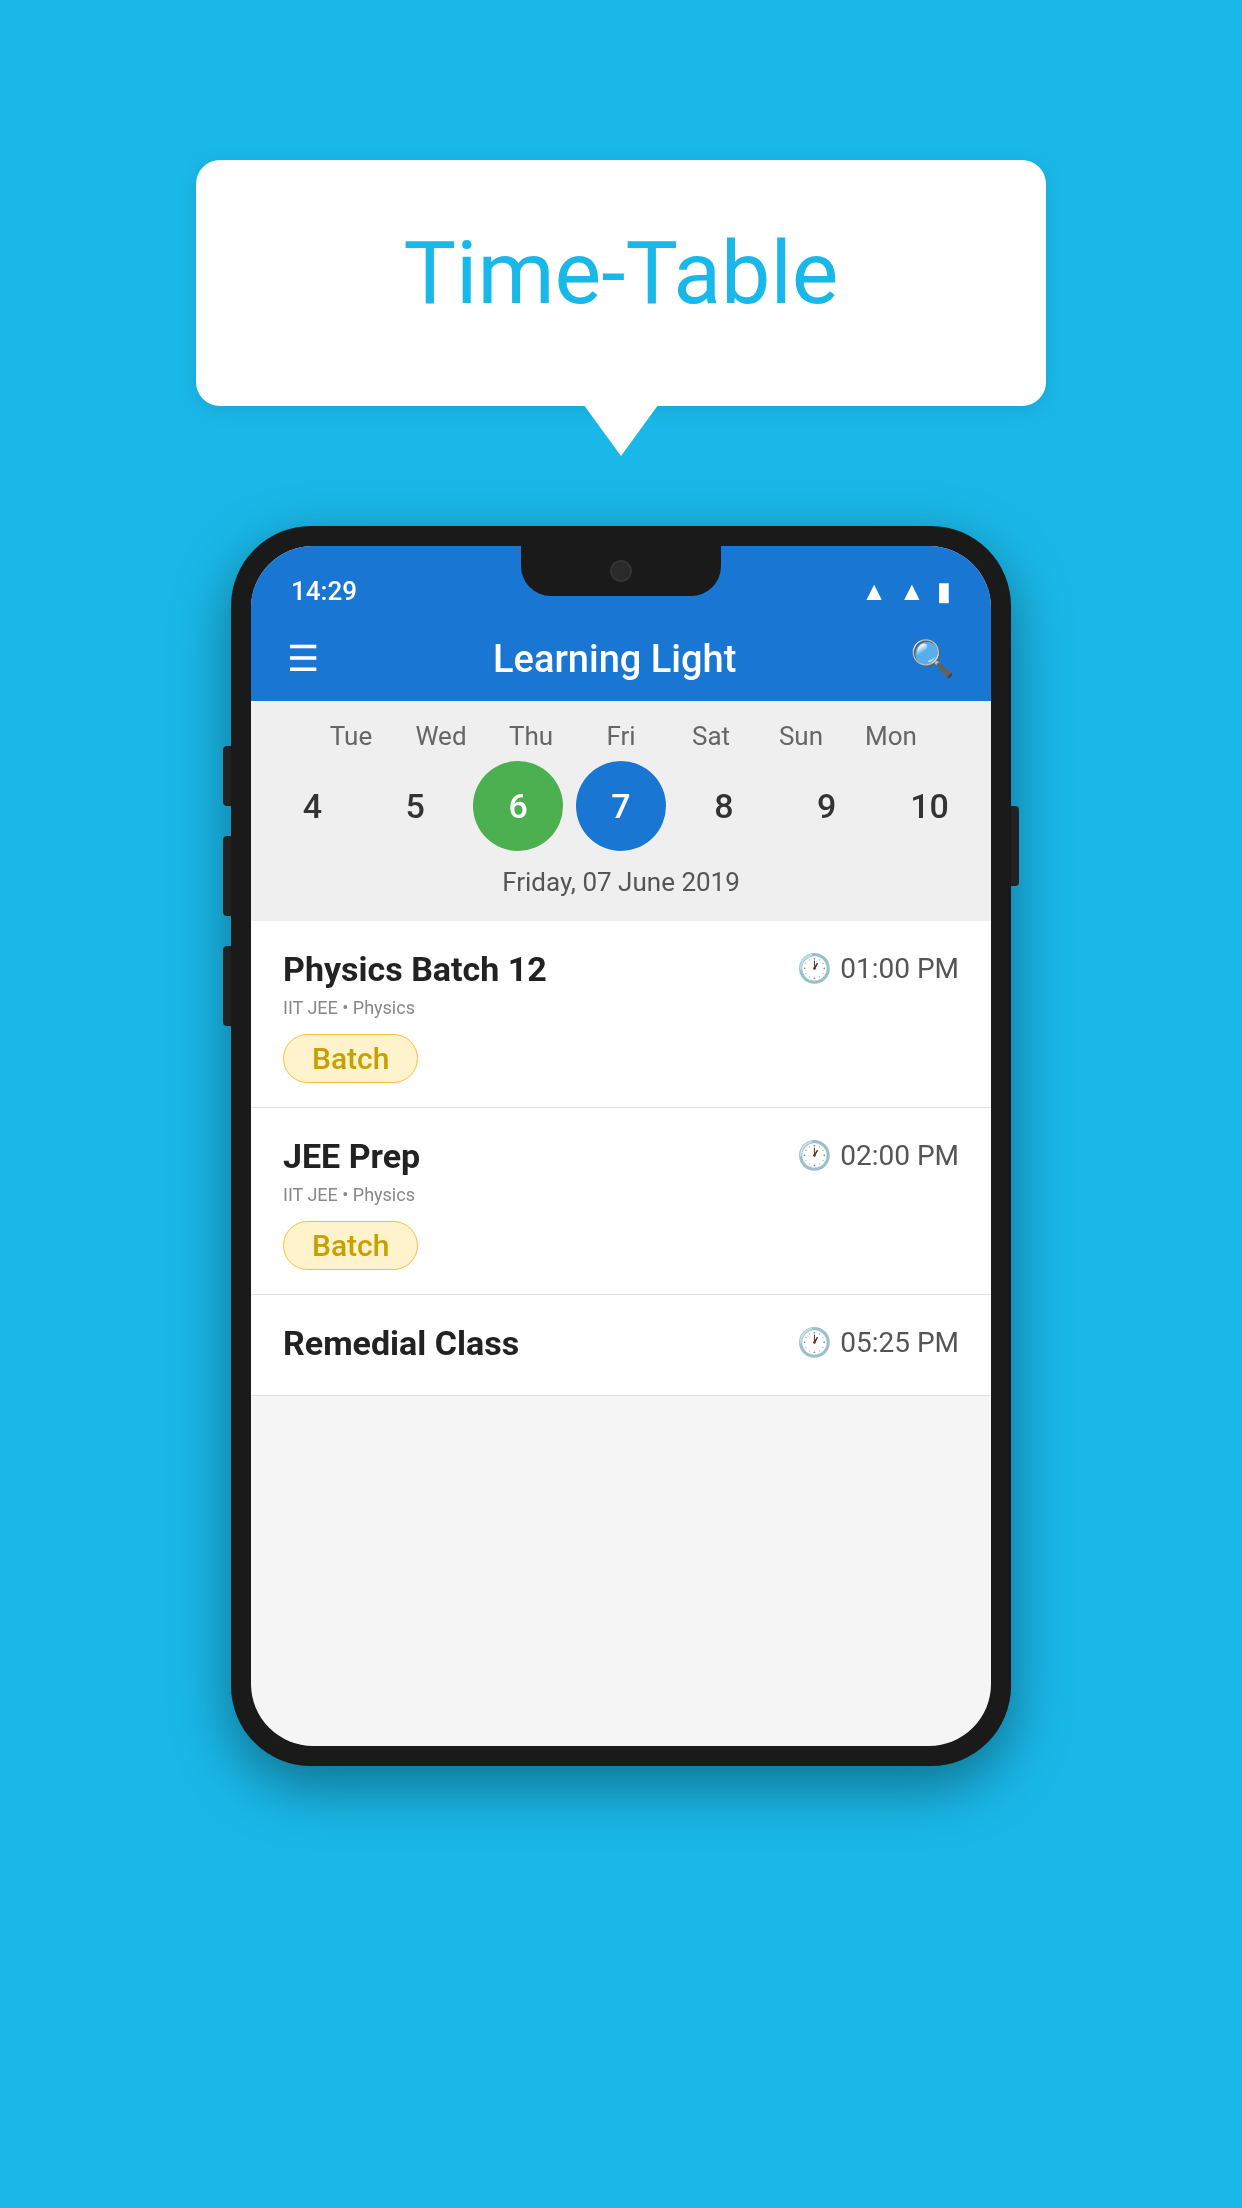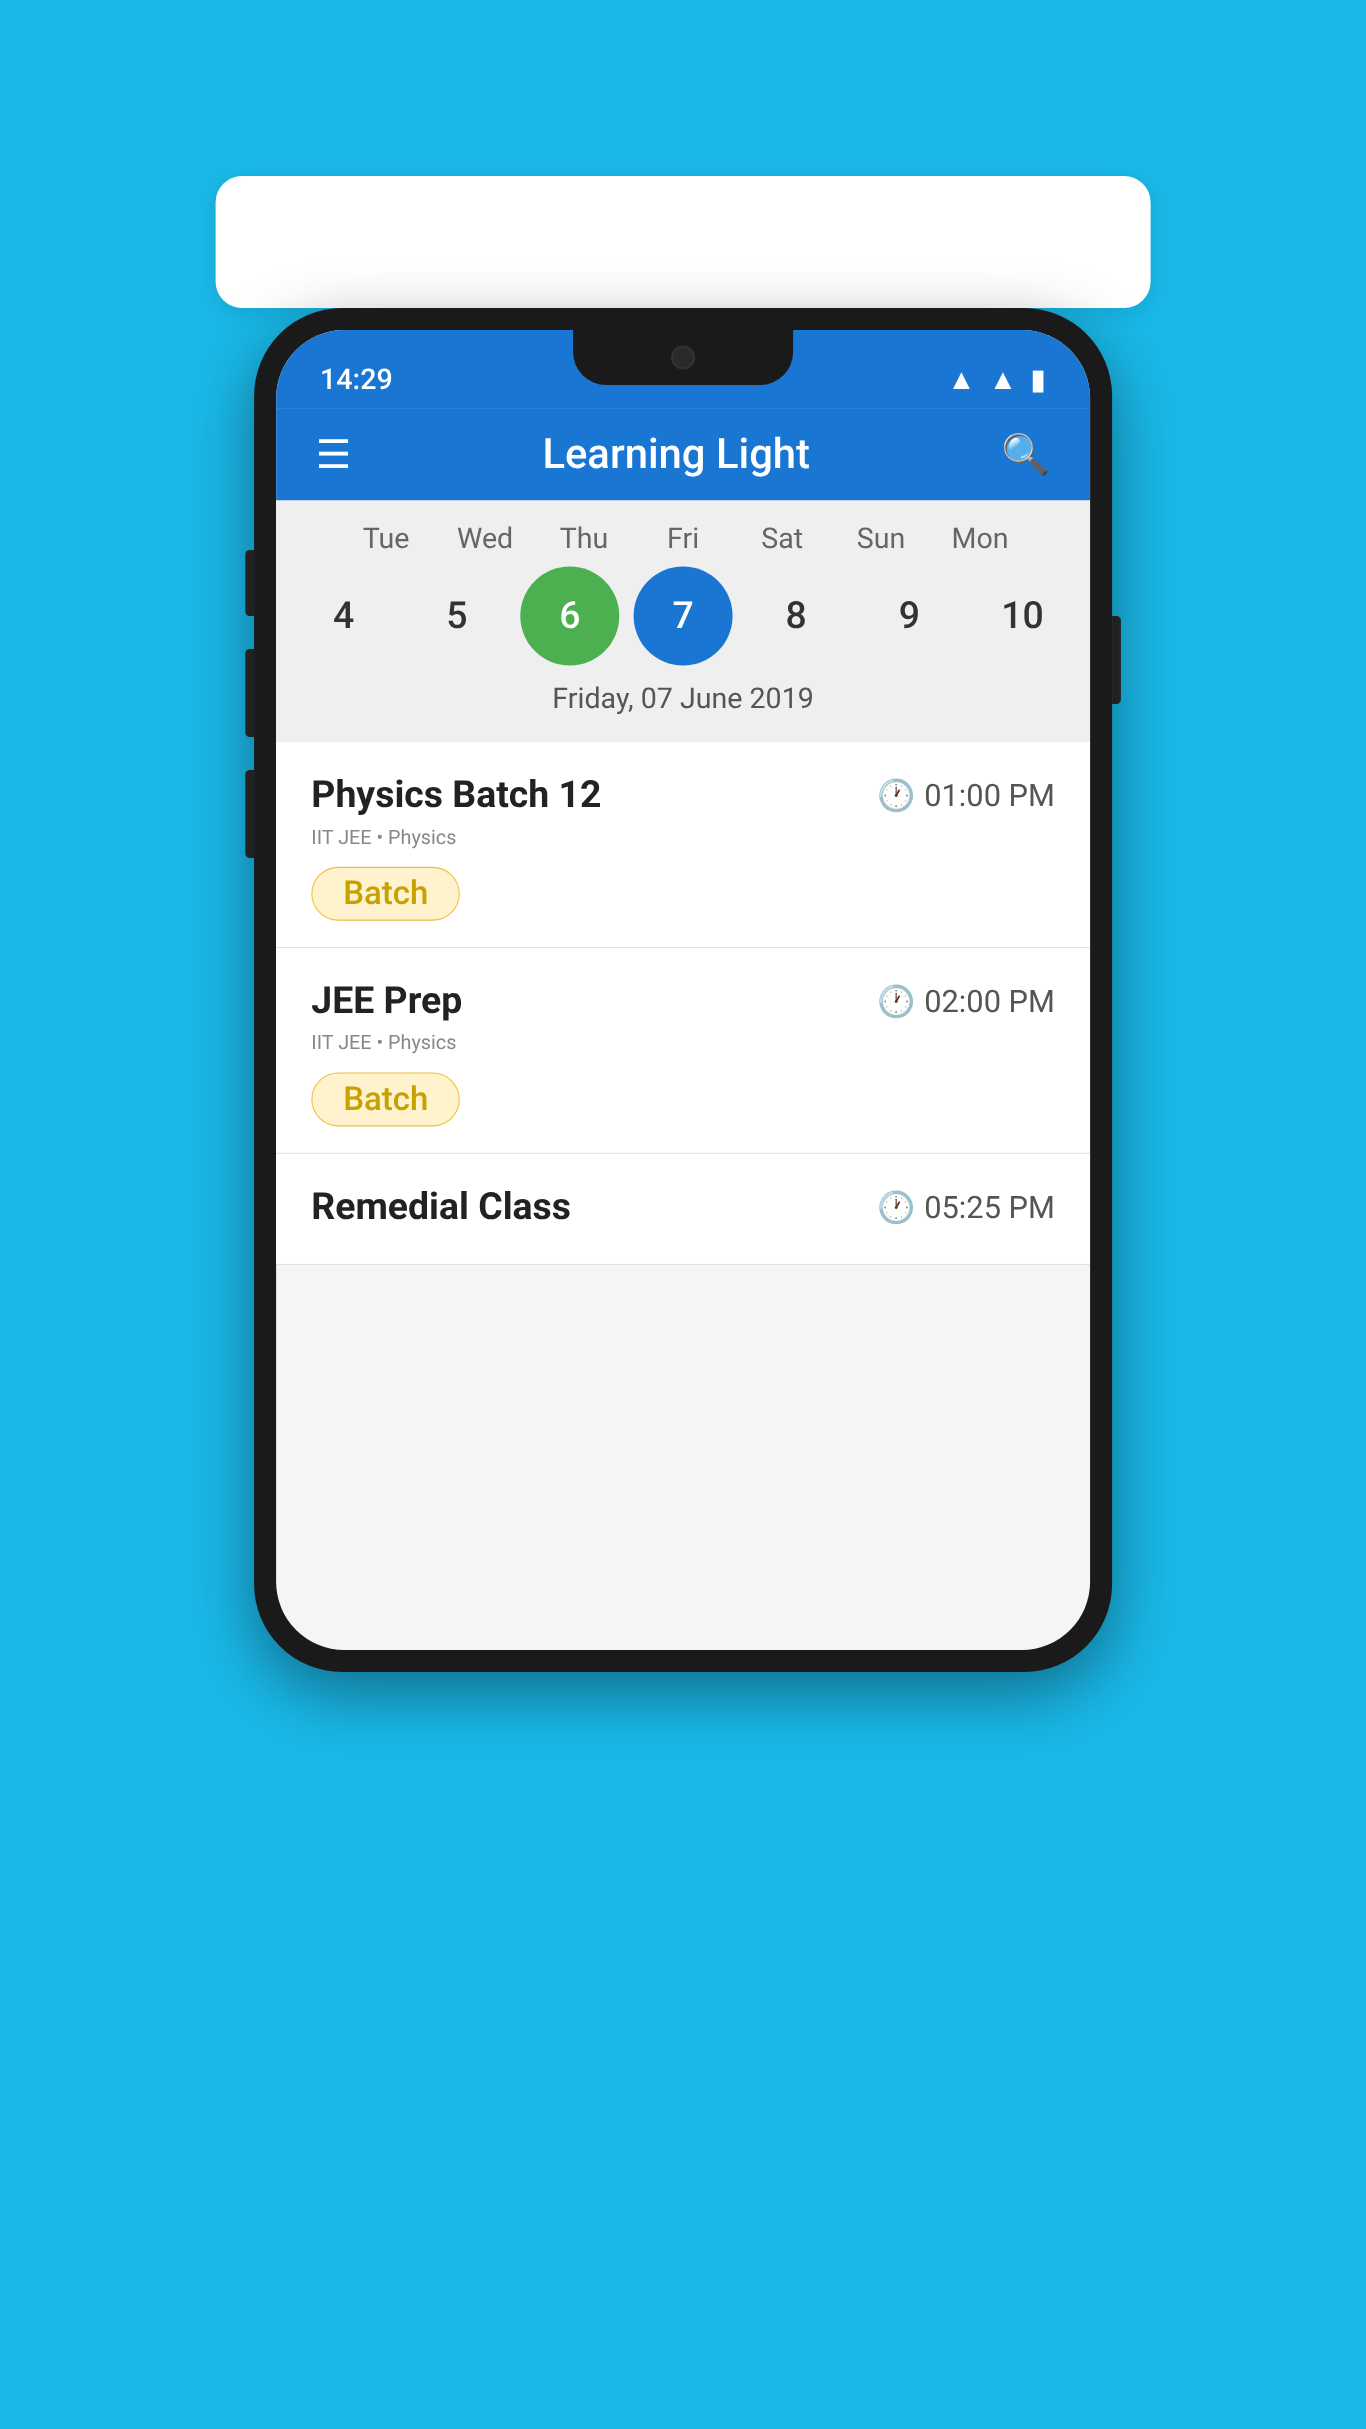--- a/index.html
+++ b/index.html
@@ -51,20 +51,21 @@
     }
 
     .bubble-subtitle {
       color: #888;
       font-size: 40px;
       font-weight: 300;
     }
 
     
     .phone-wrapper {
+      margin-top: 120px;
       position: relative;
       width: 780px;
     }
 
     .phone-frame {
       background: #1a1a1a;
       border-radius: 80px;
       padding: 20px;
       position: relative;
       box-shadow: 0 20px 60px rgba(0,0,0,0.4);
@@ -297,20 +298,21 @@
       width: 8px;
       height: 80px;
       background: #2a2a2a;
       border-radius: 4px 0 0 4px;
     }
   </style>
 </head>
 <body>
 
 <div class="speech-bubble">
+  <div class="bubble-title">Time-Table</div>
 </div>
 
 <div class="phone-wrapper">
 
   <div class="side-btn-right"></div>
   <div class="side-btn-left-1"></div>
   <div class="side-btn-left-2"></div>
   <div class="side-btn-left-3"></div>
 
   <div class="phone-frame">

